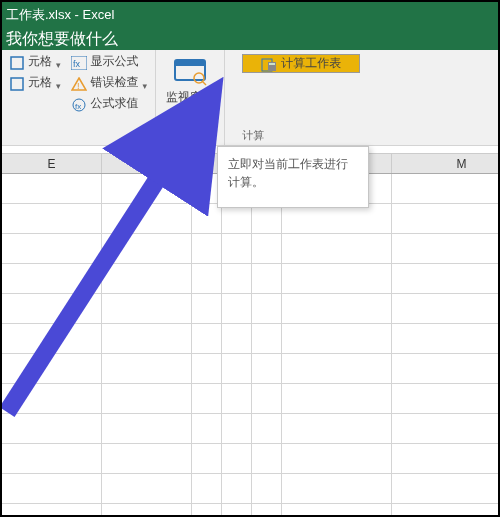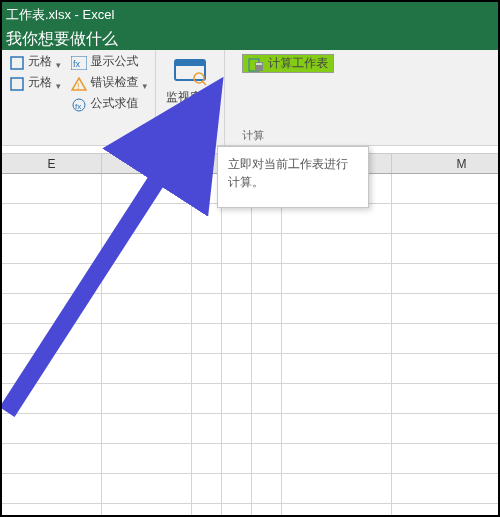--- a/index.html
+++ b/index.html
@@ -66,23 +66,23 @@
   .item {
     display: flex;
     align-items: flex-end;
     gap: 4px;
     color: #444;
     padding: 1px 2px;
     cursor: default;
     white-space: nowrap;
   }
   .item.highlight {
-    background: #84cc16;
+    background: #eab308;
     border: 1px solid #999;
-    padding: 0 5px;
+    padding: 0 18px;
   }
   .big-btn {
     display: flex;
     flex-direction: column;
     align-items: center;
     padding: 2px 4px;
     color: #444;
     cursor: default;
   }
   .big-btn .icon {

